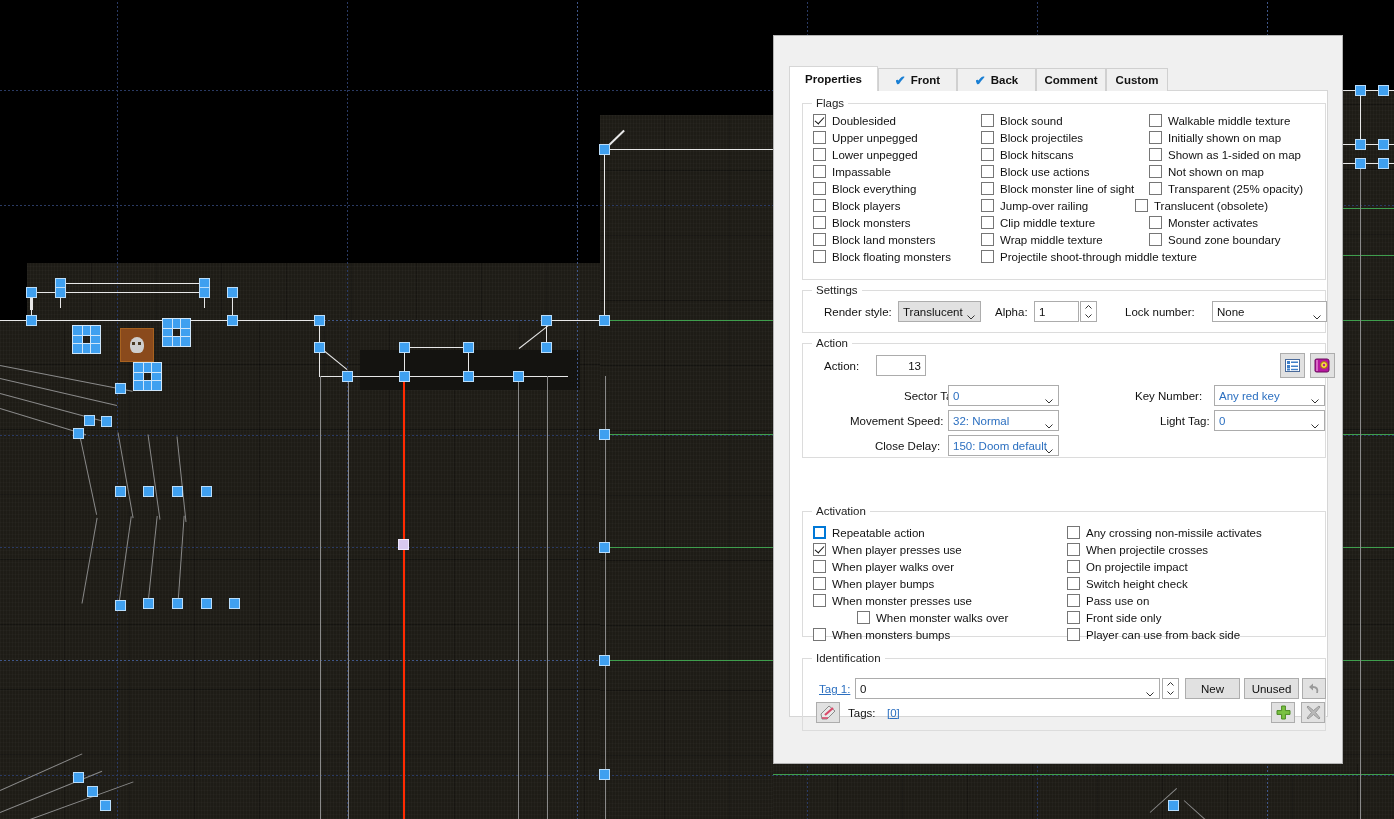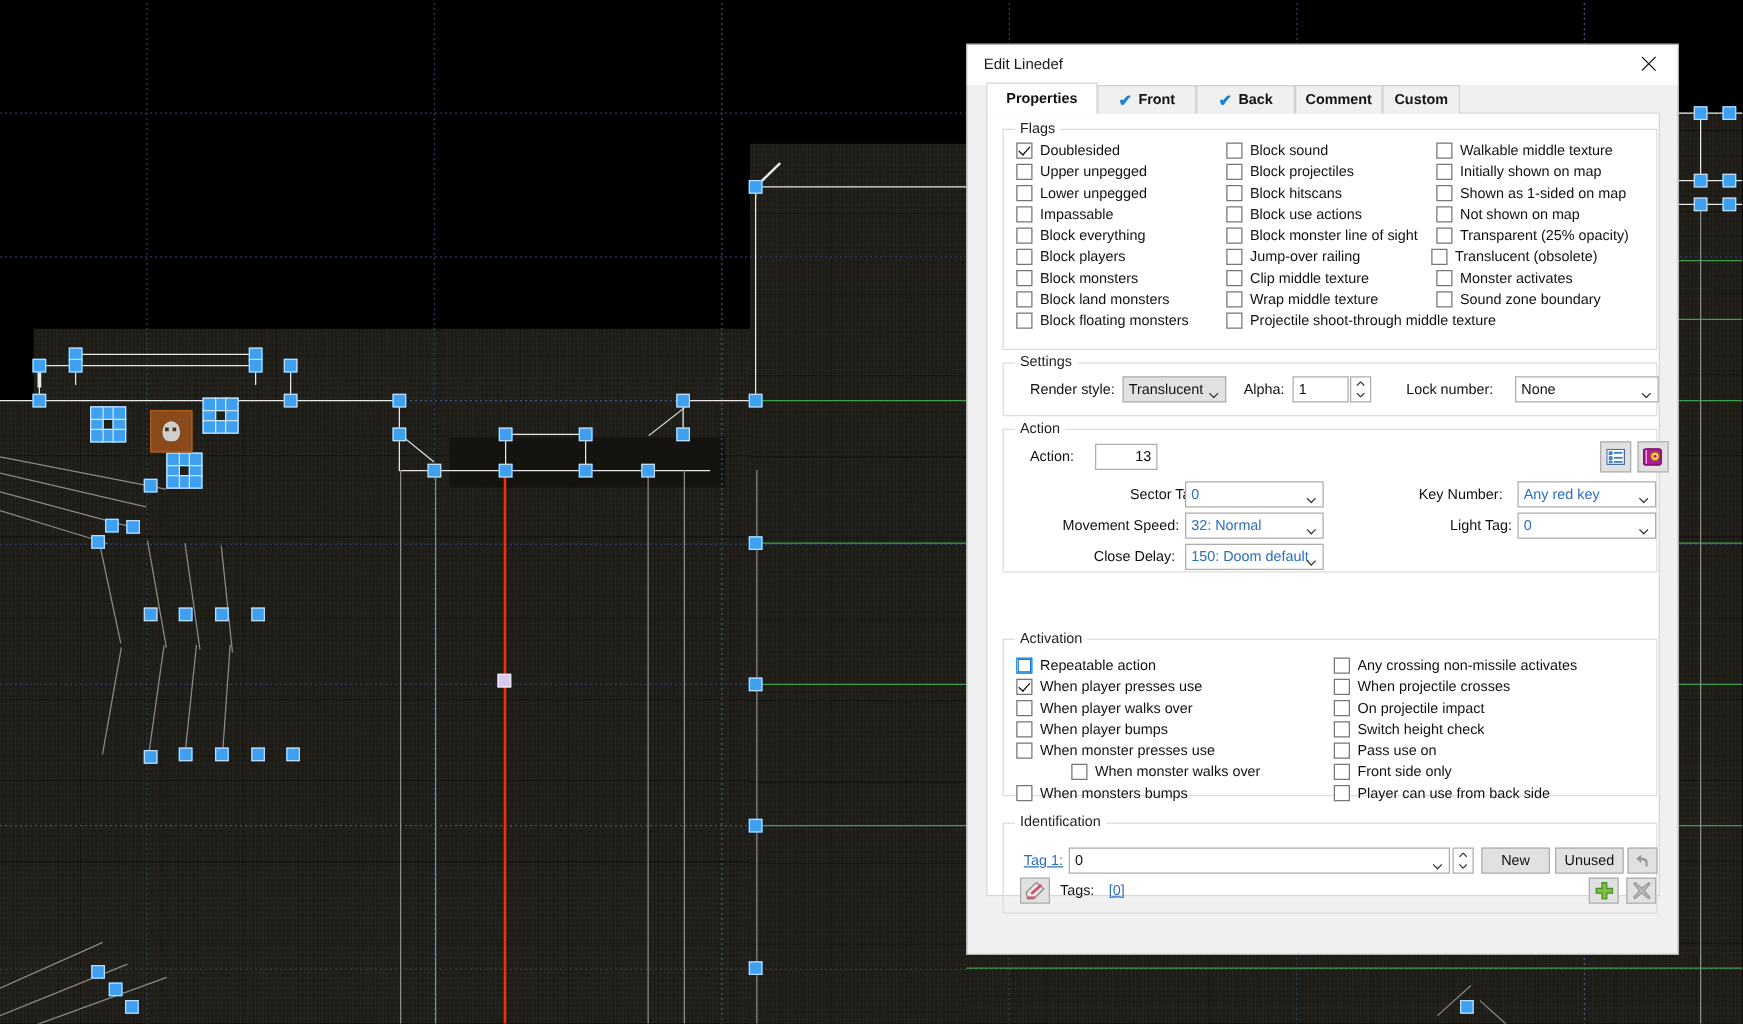--- a/index.html
+++ b/index.html
@@ -278,28 +278,20 @@
     <div class="blip" style="left:0;top:18px;"></div>
       <div class="blip" style="left:18px;top:18px;"></div>
   </div>
   <div class="sktile" style="left:120px;top:328px;">
     <div class="skull"></div>
   </div>
 </div>
 
 <div id="dialog">
 
-  <div id="titlebar">
-    <div id="title-text">Edit Linedef</div>
-    <div id="close-btn">
-      <svg width="12" height="12" viewBox="0 0 12 12">
-          <path d="M0.5 0.5 L11.5 11.5 M11.5 0.5 L0.5 11.5" stroke="#111" stroke-width="1" fill="none"></path>
-        </svg>
-    </div>
-  </div>
 
   <div id="tabstrip">
     <div class="tabline"></div>
     <div class="tab active" style="left:0;width:89px;">
       <span>Properties</span>
     </div>
     <div class="tab" style="left:89px;width:79px;">
       <span class="chk">✔</span>
       <span>Front</span>
     </div>
@@ -409,21 +401,21 @@
             <span>Shown as 1-sided on map</span>
           </div>
           <div class="cbrow" style="left: 346px; top: 61px;">
             <span class="cbox"></span>
             <span>Not shown on map</span>
           </div>
           <div class="cbrow" style="left: 346px; top: 78px;">
             <span class="cbox"></span>
             <span>Transparent (25% opacity)</span>
           </div>
-          <div class="cbrow" style="left: 342px; top: 95px; text-align: center;">
+          <div class="cbrow" style="left: 332px; top: 95px; text-align: center;">
             <span class="cbox"></span>
             <span>Translucent (obsolete)</span>
           </div>
           <div class="cbrow" style="left: 346px; top: 112px;">
             <span class="cbox"></span>
             <span>Monster activates</span>
           </div>
           <div class="cbrow" style="left: 346px; top: 129px;">
             <span class="cbox"></span>
             <span>Sound zone boundary</span>

